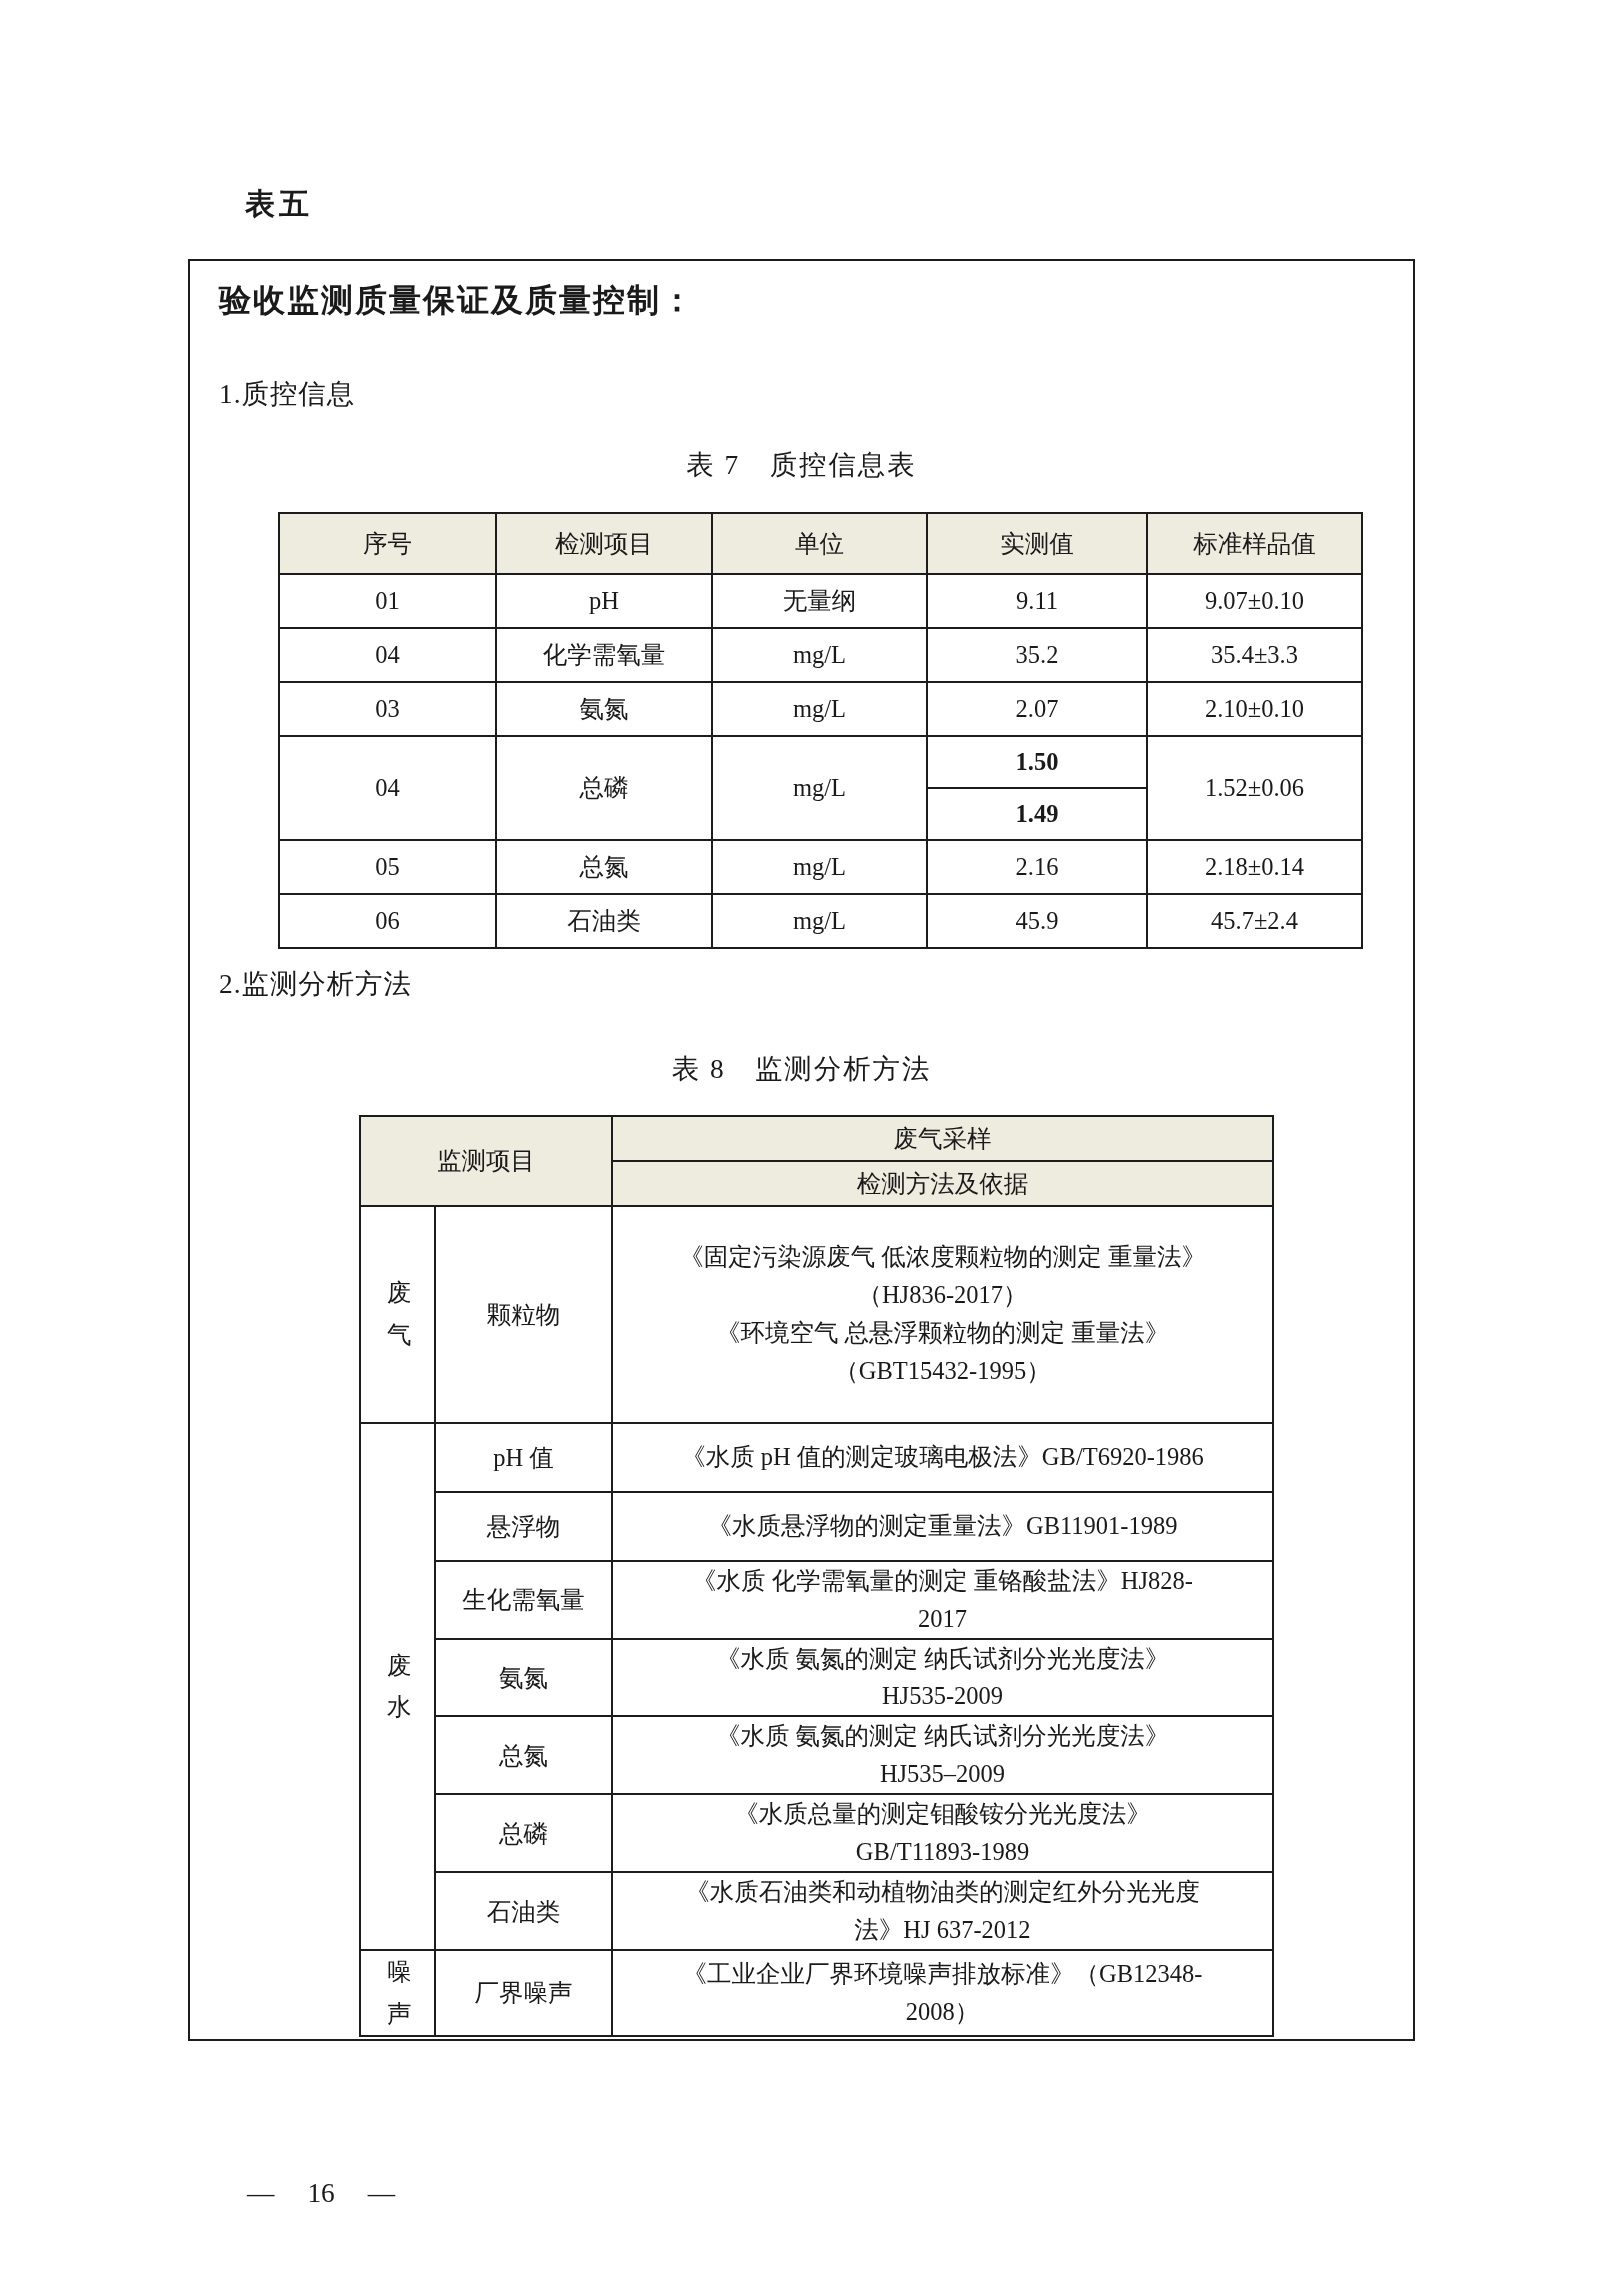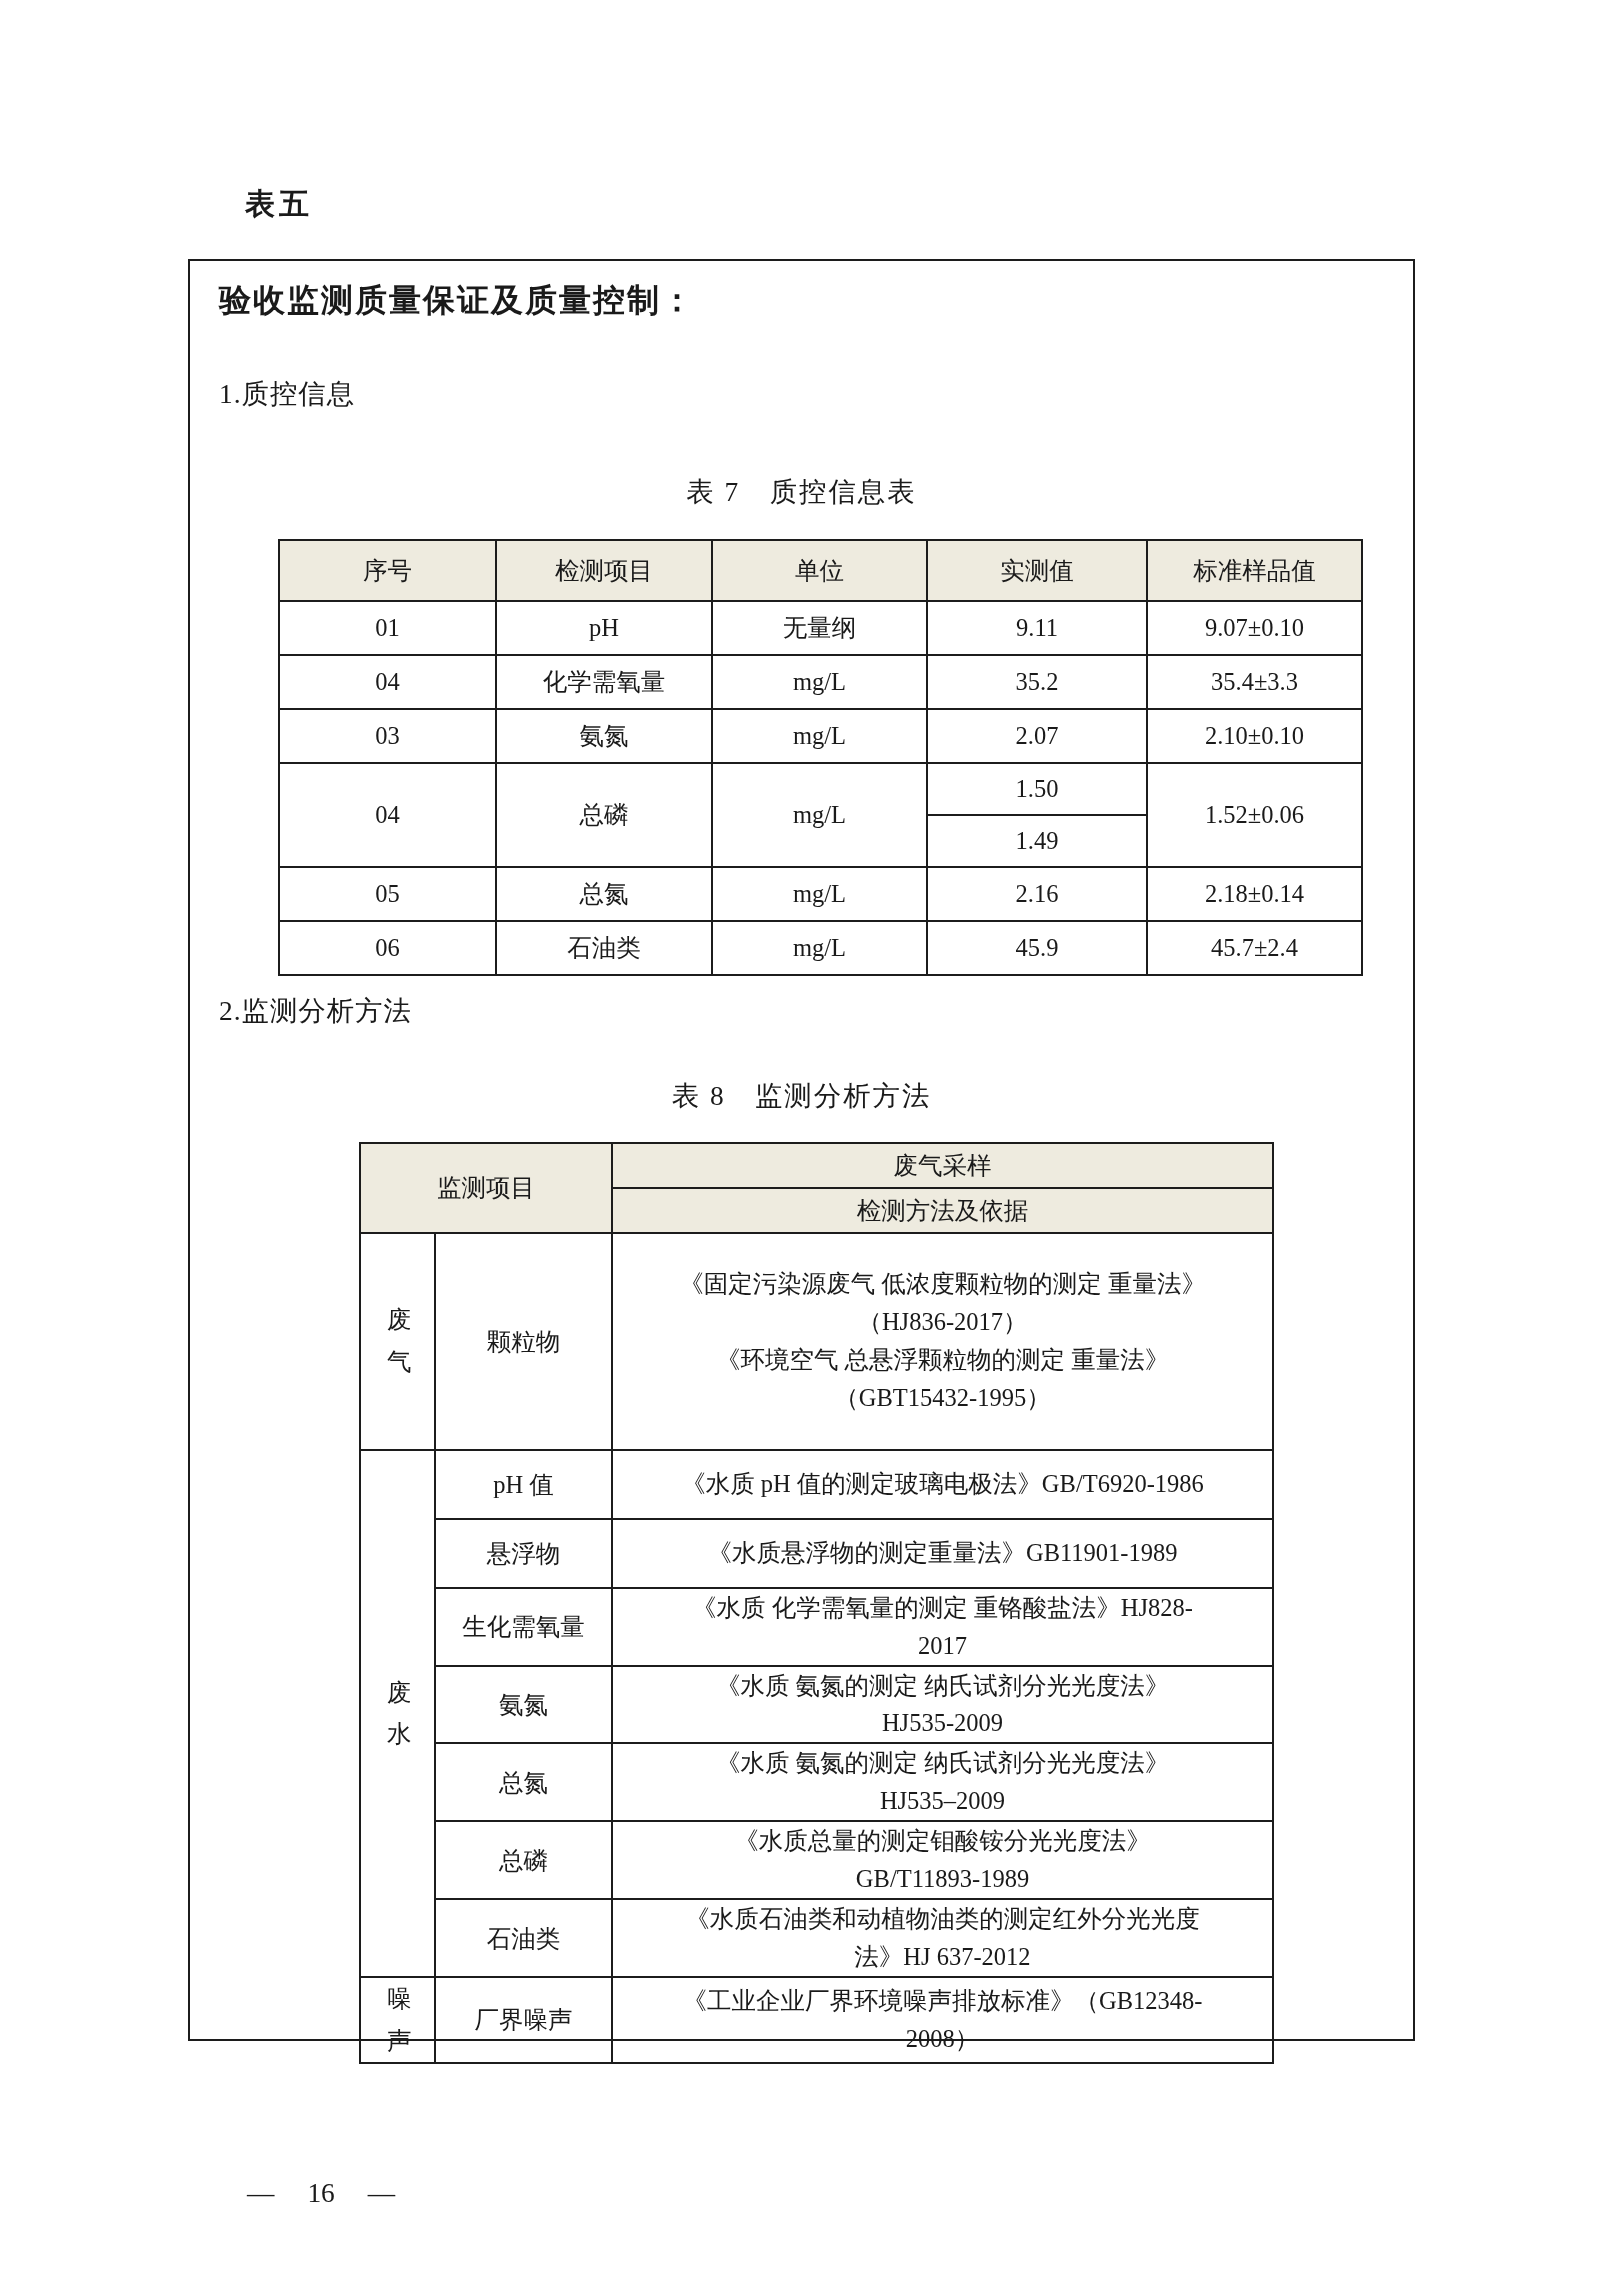--- a/index.html
+++ b/index.html
@@ -14,32 +14,32 @@
     font-size:30px;font-weight:bold;letter-spacing:3.9px;
   }
   .main-box{
     position:absolute;left:188px;top:259px;
     width:1227px;height:1782px;box-sizing:border-box;
     border:2.9px solid #1c1c1c;background:#ffffff;
   }
   .box-title{margin:17.6px 0 0 29px;font-size:32px;font-weight:bold;letter-spacing:2px;}
   .section-label{margin:53px 0 0 29px;font-size:27.4px;letter-spacing:1px;}
   .section-label-2{margin:17.6px 0 0 29px;font-size:27.4px;letter-spacing:1px;}
-  .table-caption{margin-top:62px;text-align:center;font-size:27.4px;letter-spacing:2px;}
+  .table-caption{margin-top:35px;text-align:center;font-size:27.4px;letter-spacing:2px;}
   .table-caption-2{margin-top:49px;text-align:center;font-size:27.4px;letter-spacing:2px;}
 
   table{border-collapse:collapse;table-layout:fixed;}
   td,th{border:2px solid #1c1c1c;text-align:center;vertical-align:middle;
         font-size:24.5px;font-weight:normal;padding:0 3.9px;box-sizing:border-box;}
 
   
   .qc-table{width:1081px;margin:29px 0 0 88px;}
   .qc-table th{height:61px;background:#eeebdf;}
   .qc-table td{height:54px;}
-  .qc-table td.split-cell{padding:0;}
+  .qc-table td.split-cell{padding:0;font-weight:bold;}
   .split-half{height:50px;line-height:50px;}
   .split-half + .split-half{border-top:2px solid #1c1c1c;}
 
   
   .method-table{width:913px;margin:27.4px 0 0 169px;border-radius:20px;}
   .method-table th{background:#eeebdf;}
   .method-table th.hdr-half{height:45px;}
   .method-table td.cat-cell{padding:0;}
   .vert{display:inline-block;width:1.15em;word-break:break-all;line-height:1.7;text-align:right;}
   .row-particulate td{height:217px;}

